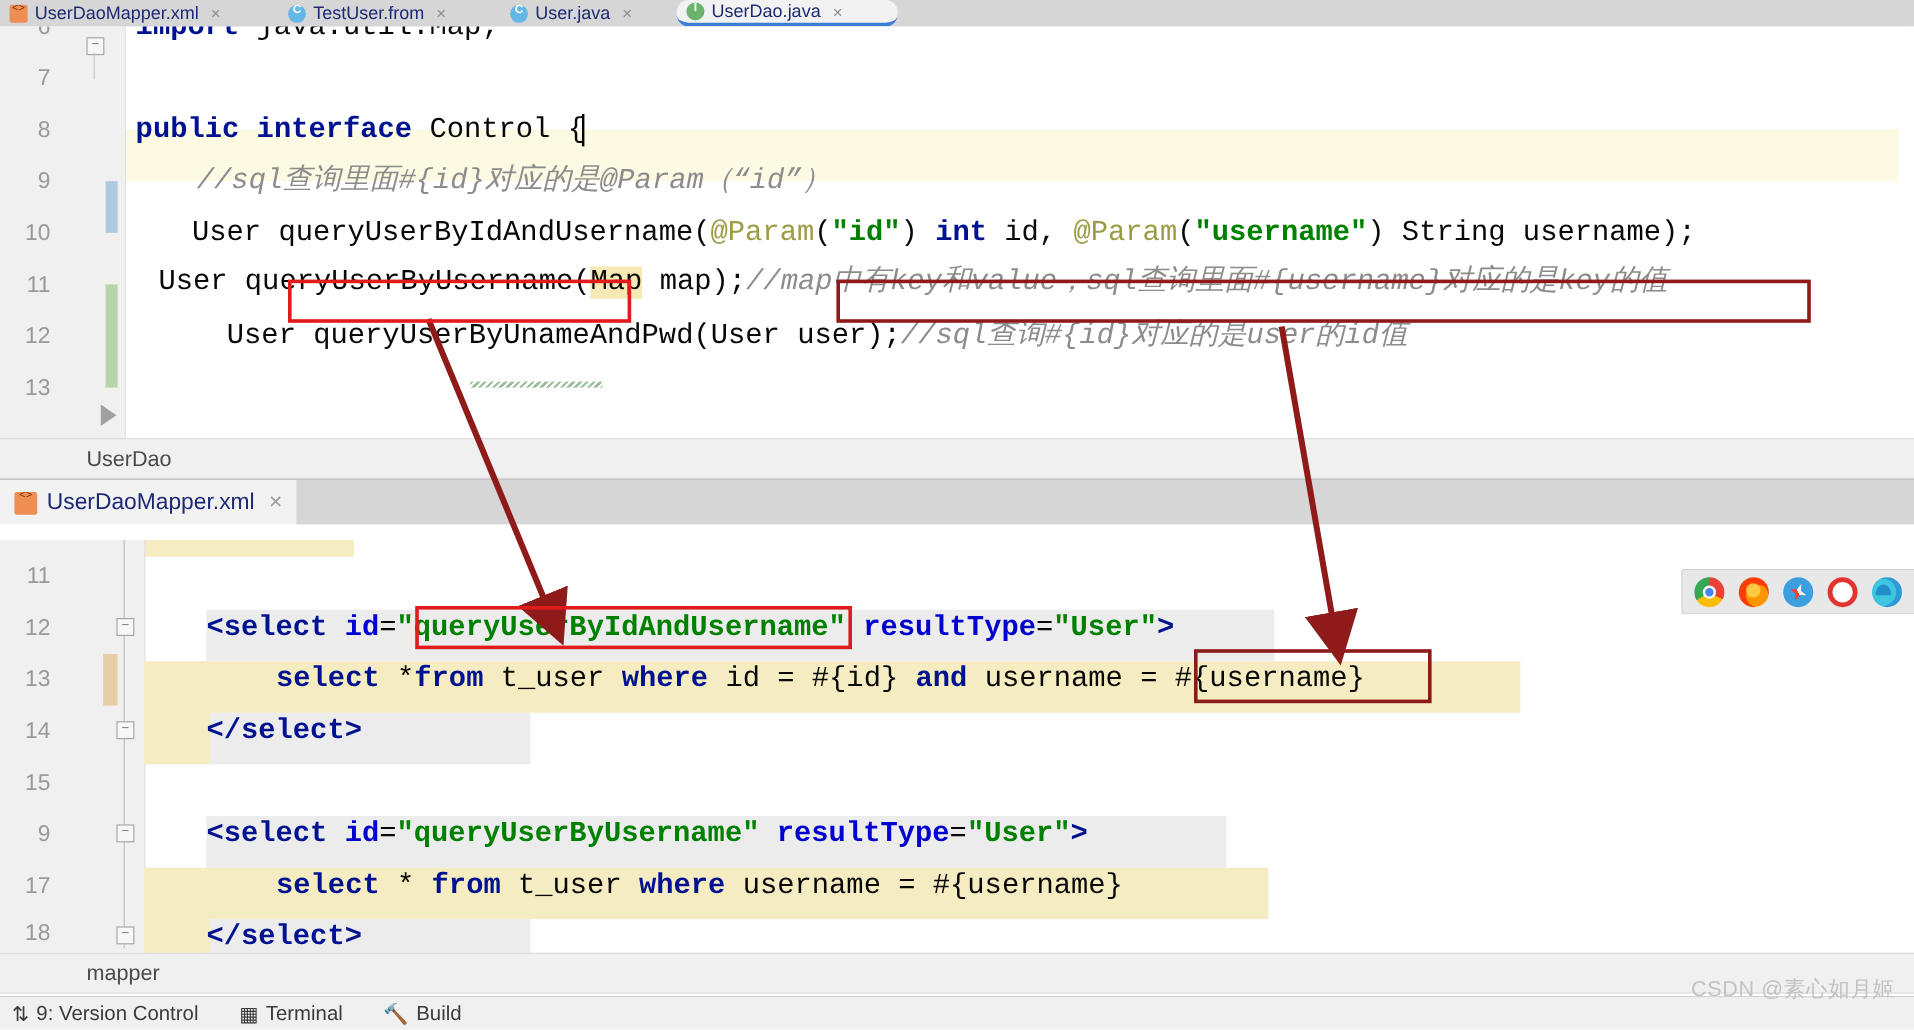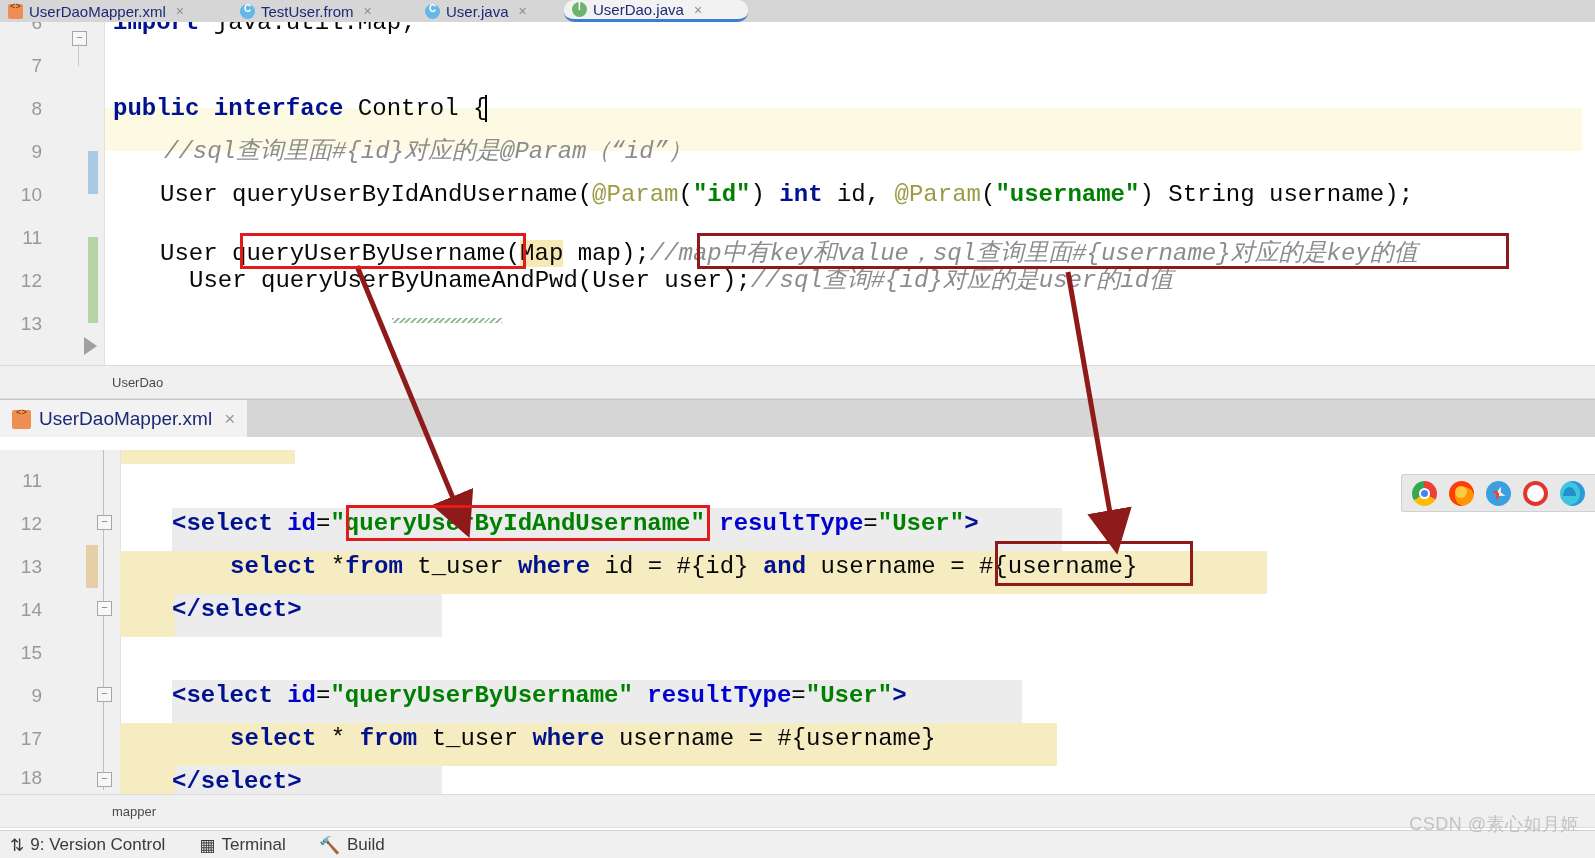--- a/index.html
+++ b/index.html
@@ -82,21 +82,21 @@
   
   .indent{position:absolute;width:1px;background:#c8c8c8;}
 
   
   .squig{position:absolute;height:5px;
     background:repeating-linear-gradient(135deg,#9cbf9c 0 2px,transparent 2px 4px);}
 
   
   .crumb{position:absolute;left:0;width:1595px;height:34px;background:#f0f0f0;
     border-top:1px solid #dcdcdc;border-bottom:1px solid #dcdcdc;
-    font-size:13px;color:#4a4a4a;display:flex;align-items:center;padding-left:112px;
+    font-size:18px;color:#4a4a4a;display:flex;align-items:center;padding-left:72px;
     box-sizing:border-box;}
   .crumb-java{top:365px;}
   .crumb-xml{top:794px;}
 
   
   .tabstrip2{position:absolute;left:0;top:399px;width:1595px;height:38px;
     background:#d6d6d6;border-top:1px solid #c4c4c4;display:flex;align-items:center;}
   .tab2{height:38px;display:flex;align-items:center;gap:8px;padding:0 12px;
     background:#f2f2f2;font-size:19px;color:#1c2a75;}
   .tab2 .tclose{color:#9a9a9a;font-size:19px;margin-left:4px;}
@@ -198,21 +198,21 @@
       <div class="line" style="top:-21px"><span class="kw">import</span><span class="plain"> java.util.Map;</span></div>
 
       <div class="line" style="top:22px"></div>
 
       <div class="line" style="top:65px"><span class="kw">public</span><span class="plain"> </span><span class="kw">interface</span><span class="plain"> Control {</span><span style="border-left:2px solid #000;margin-left:-2px;">&nbsp;</span></div>
 
       <div class="line" style="top:108px;padding-left:60px"><span class="cmt">//sql查询里面#{id}对应的是@Param（“id”）</span></div>
 
       <div class="line" style="top:151px;padding-left:56px"><span class="plain">User queryUserByIdAndUsername(</span><span class="ann">@Param</span><span class="plain">(</span><span class="str">"id"</span><span class="plain">) </span><span class="kw">int</span><span class="plain"> id, </span><span class="ann">@Param</span><span class="plain">(</span><span class="str">"username"</span><span class="plain">) String username);</span></div>
 
-      <div class="line" style="top:210px;padding-left:56px"><span class="plain">User </span><span class="plain">queryUserByUsername</span><span class="plain">(</span><span class="tokhl">Map</span><span class="plain"> map);</span><span class="cmt">//map中有key和value，sql查询里面#{username}对应的是key的值</span></div>
+      <div class="line" style="top:192px;padding-left:28px"><span class="plain">User </span><span class="plain">queryUserByUsername</span><span class="plain">(</span><span class="tokhl">Map</span><span class="plain"> map);</span><span class="cmt">//map中有key和value，sql查询里面#{username}对应的是key的值</span></div>
 
       <div class="line" style="top:237px;padding-left:85px"><span class="plain">User queryUserByUnameAndPwd(User user);</span><span class="cmt">//sql查询#{id}对应的是user的id值</span></div>
 
       <div class="squig" style="left:288px;top:296px;width:110px"></div>
 
       <div class="line" style="top:280px"></div>
     </div>
     <div class="scrollgut"></div>
   </div>
 

